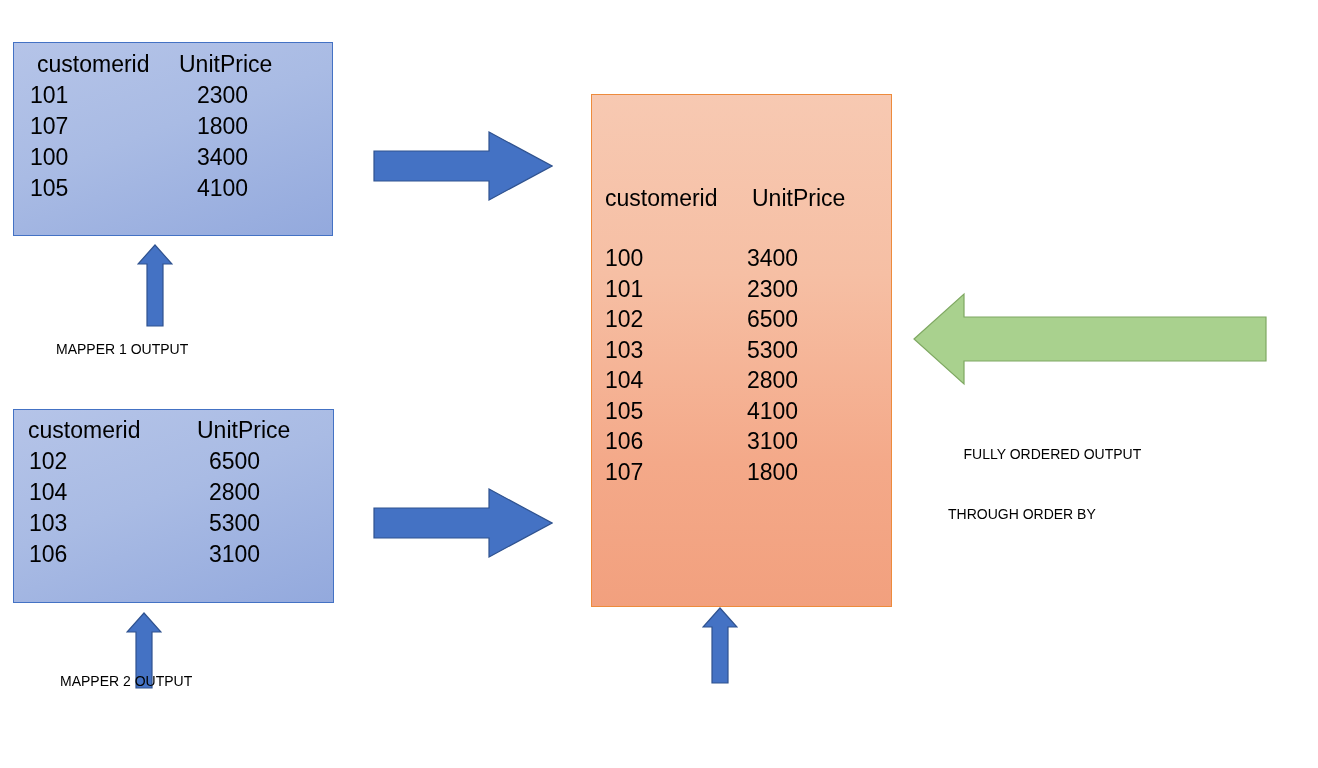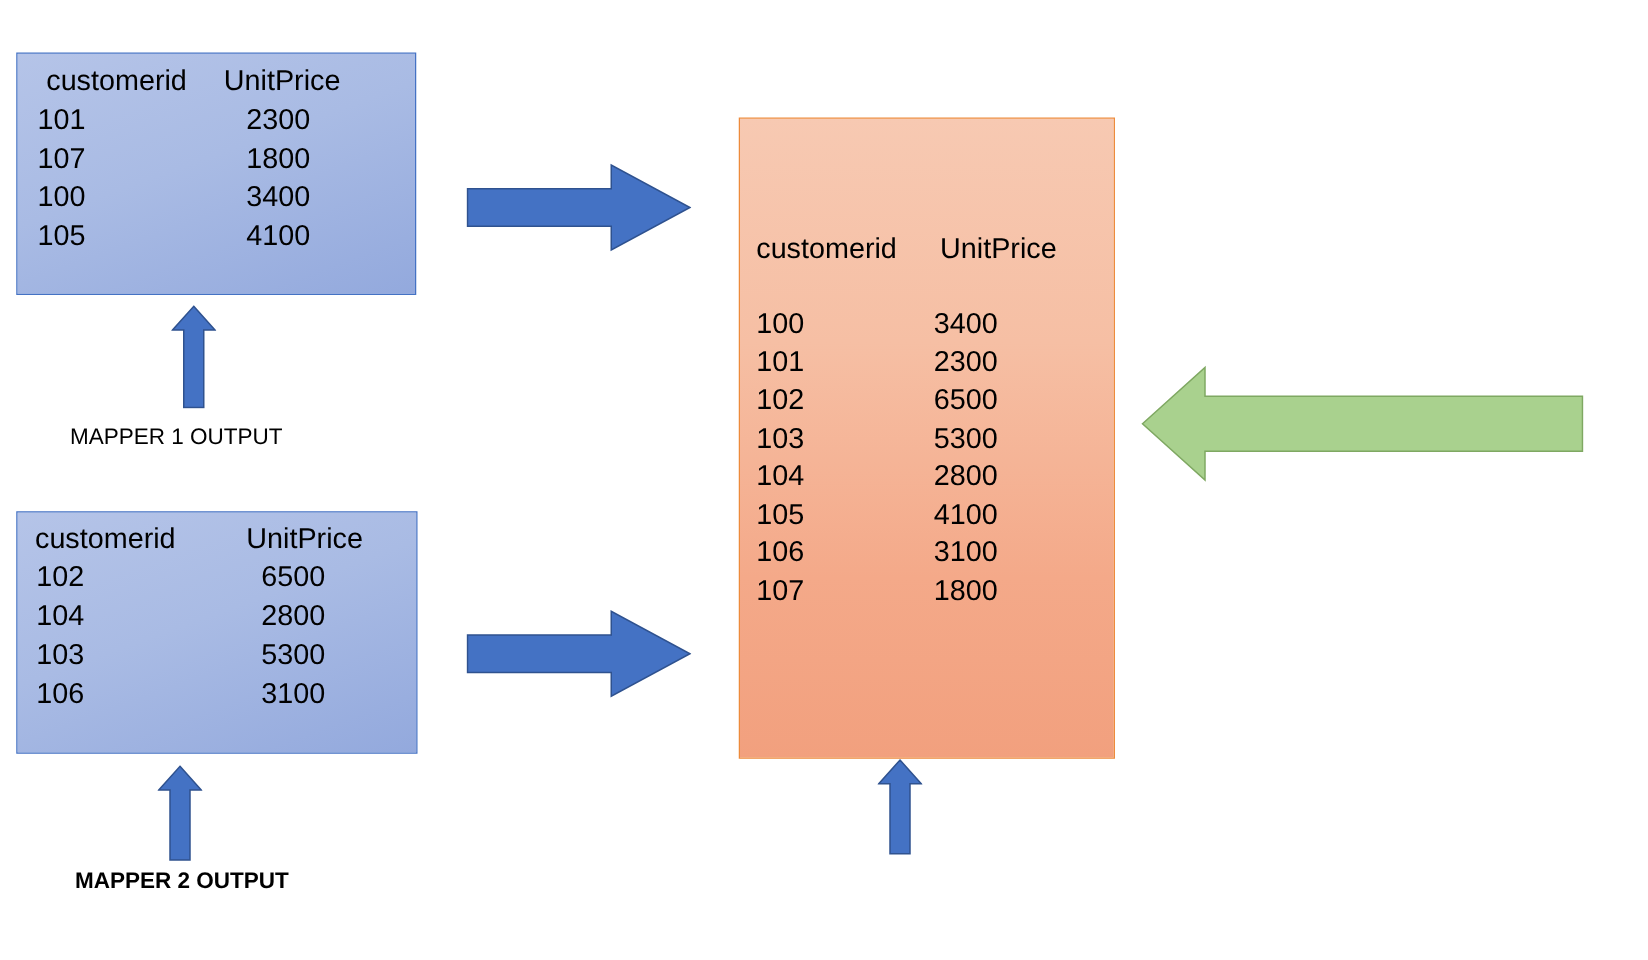--- a/index.html
+++ b/index.html
@@ -103,27 +103,27 @@
   .arrow-right-1 { left: 373px; top: 130px; }
   .arrow-right-2 { left: 373px; top: 487px; }
   .arrow-left-green { left: 912px; top: 292px; }
   .arrow-up-1 { left: 137px; top: 243px; }
   .arrow-up-2 { left: 126px; top: 611px; }
   .arrow-up-3 { left: 702px; top: 606px; }
 
   
   .caption {
     position: absolute;
-    font-size: 18px;
+    font-size: 14px;
     line-height: 30px;
     white-space: pre;
     color: #000000;
   }
   .cap-mapper1 { left: 56px;  top: 334px; }
-  .cap-mapper2 { left: 60px;  top: 689px; font-weight: bold; }
+  .cap-mapper2 { left: 60px;  top: 666px; }
   .cap-reducer { left: 612px; top: 686px; }
   .cap-ordered { left: 948px; top: 409px; }
   .cap-ordered .l2 { display: block; }
 </style>
 </head>
 <body>
 
 <div class="stage">
 
   <div class="databox box-mapper1">
@@ -247,14 +247,18 @@
   </div>
   <div class="arrow arrow-up-3">
     <svg width="36" height="78" viewBox="0 0 36 78">
       <polygon points="18,2 35,21 26,21 26,77 10,77 10,21 1,21" fill="#4472C4" stroke="#2F528F" stroke-width="1.2"></polygon>
     </svg>
   </div>
 
   <div class="caption cap-mapper1">MAPPER 1 OUTPUT</div>
   <div class="caption cap-mapper2">MAPPER 2 OUTPUT</div>
 
+  <div class="caption cap-ordered">
+    <span class="l1">FULLY ORDERED OUTPUT</span>
+    <span class="l2">THROUGH ORDER BY</span>
+  </div>
 
 </div>
 
 </body></html>

